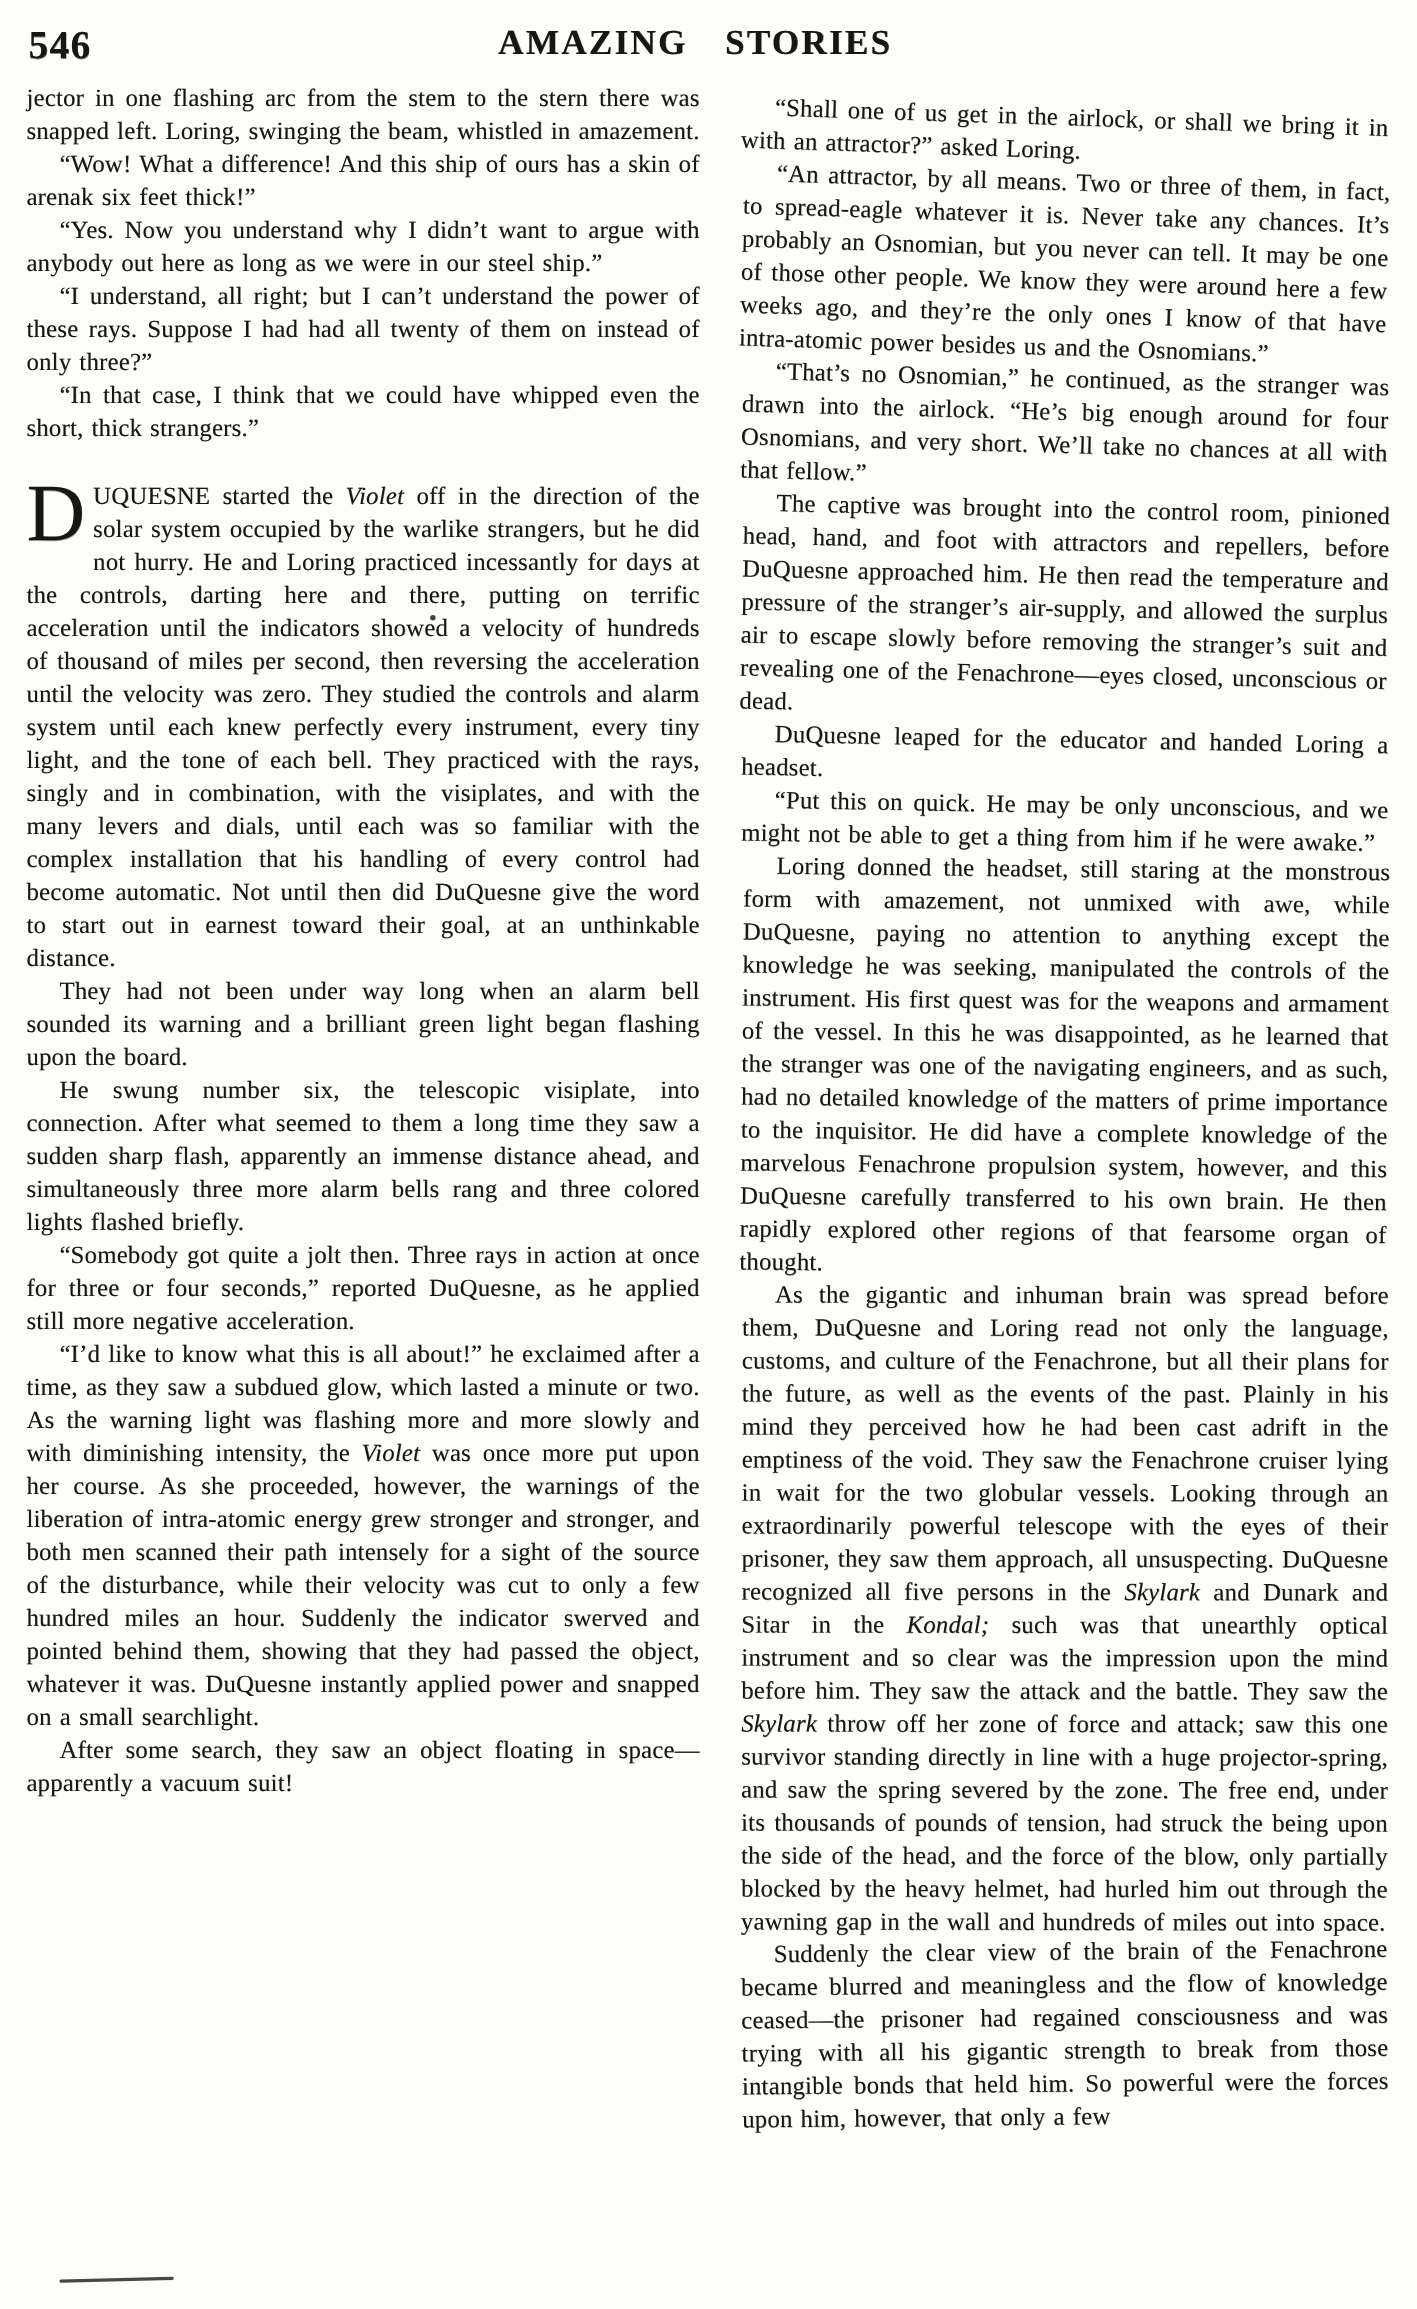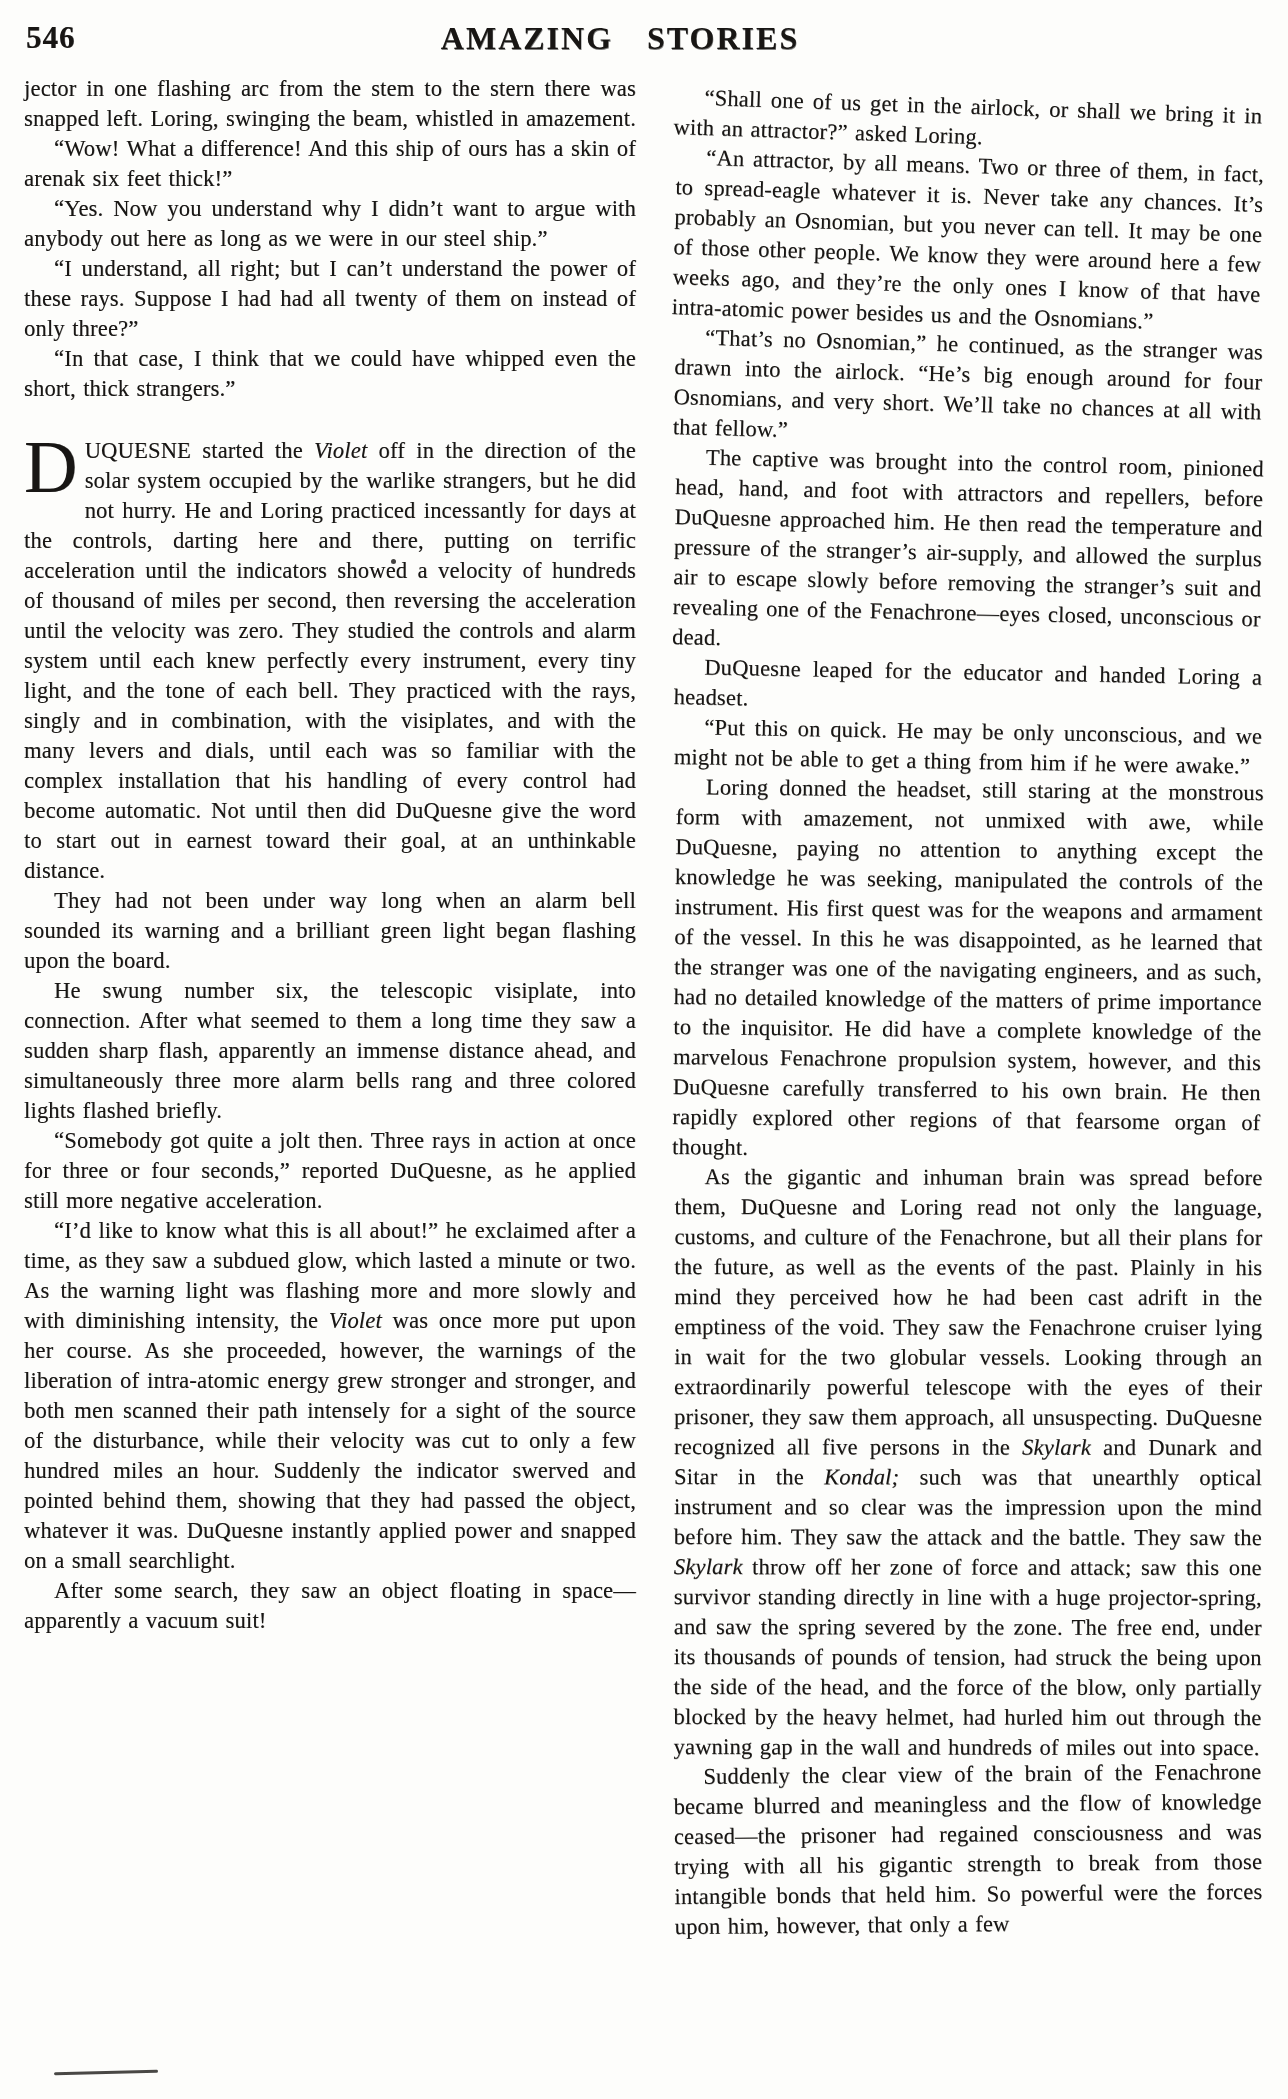--- a/index.html
+++ b/index.html
@@ -5,25 +5,25 @@
   html,body{margin:0;padding:0;}
   body{
     width:1288px;height:2099px;position:relative;overflow:hidden;
     background:#fdfdfb;
     font-family:"Liberation Serif","DejaVu Serif",serif;
     color:#181614;
   }
   .page{position:absolute;inset:0;}
   .pagenum{
     position:absolute;left:26px;top:20px;
-    font-size:31px;font-weight:bold;letter-spacing:1px;
+    font-size:36px;font-weight:bold;letter-spacing:1px;
     text-shadow:.4px .4px 0 rgba(20,20,20,.55);
   }
   .title{
-    position:absolute;left:4px;top:20px;width:1232px;text-align:center;
+    position:absolute;left:16px;top:20px;width:1232px;text-align:center;
     font-size:32px;font-weight:bold;letter-spacing:2px;word-spacing:24px;
     text-shadow:.5px .5px 0 rgba(20,20,20,.55);
   }
   .col{
     position:absolute;text-align:justify;
     font-size:22.5px;line-height:30px;
     letter-spacing:.2px;word-spacing:1.5px;
     text-shadow:.4px .4px 0 rgba(25,22,20,.45);
     hyphens:auto;-webkit-hyphens:auto;
   }

